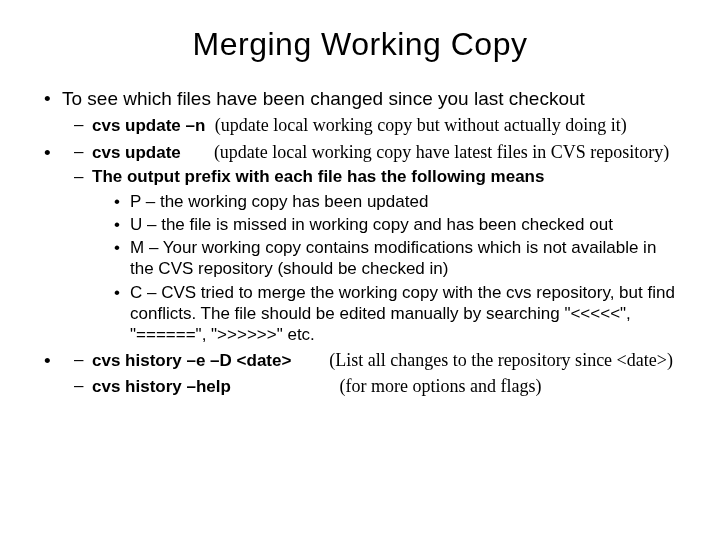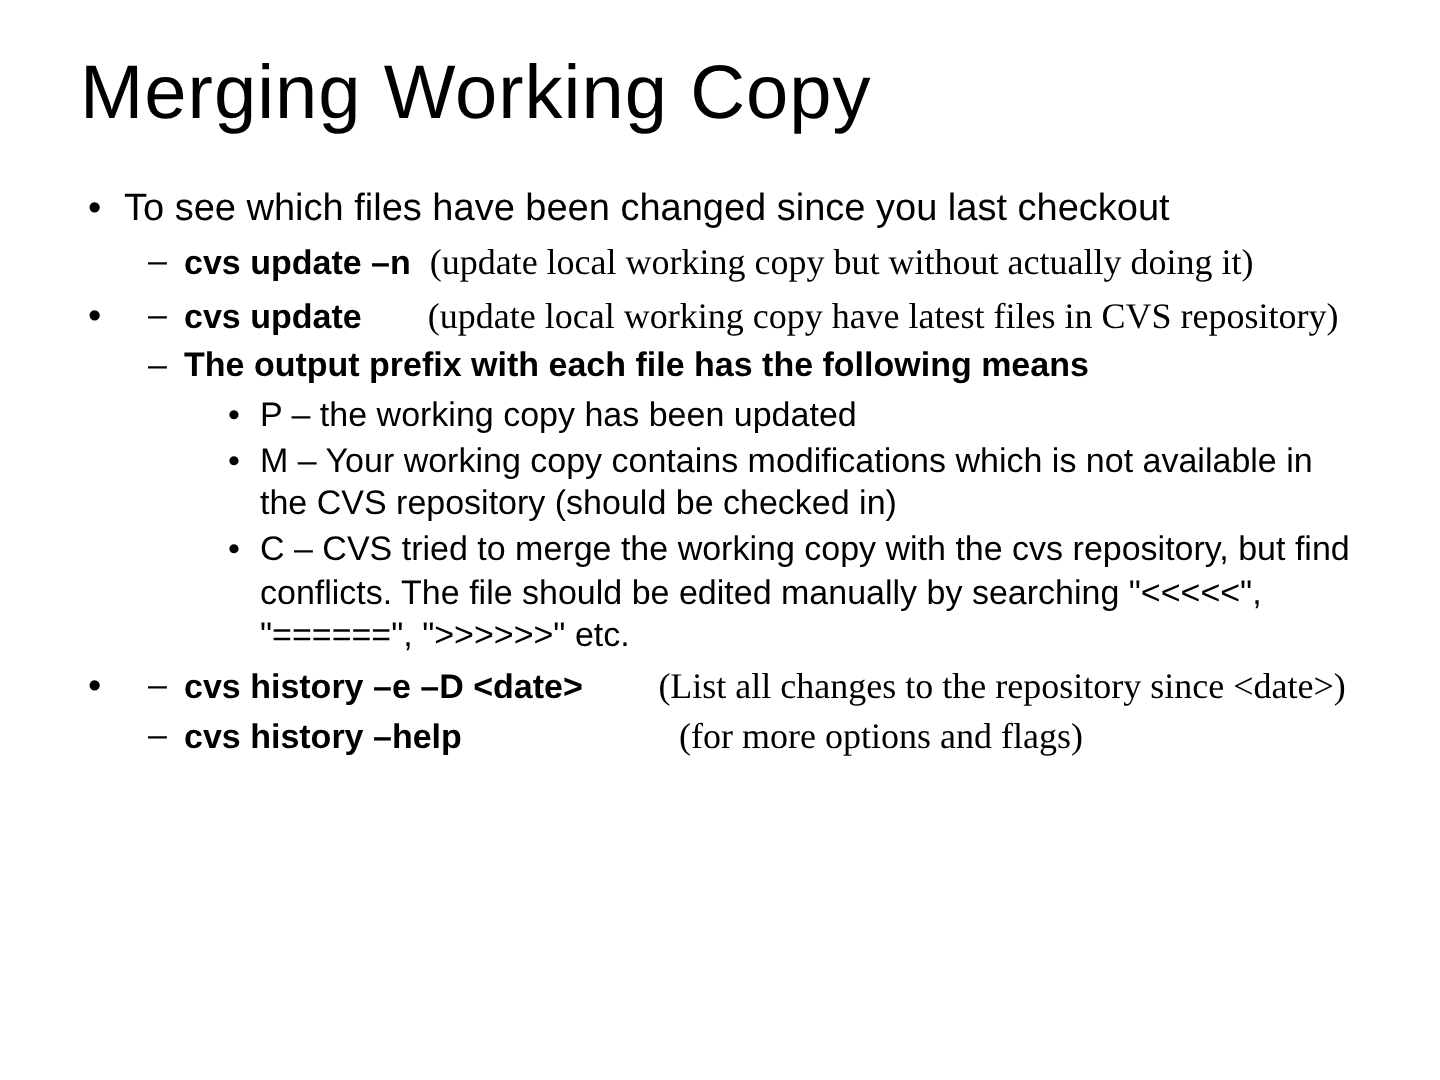--- a/index.html
+++ b/index.html
@@ -11,21 +11,22 @@
     font-family: Arial, Helvetica, sans-serif;
     color: #000;
   }
   .slide {
     box-sizing: border-box;
     width: 720px;
     height: 540px;
     padding: 20px 40px 20px 40px;
   }
   .title {
-    font-size: 38px;
+    font-size: 32px;
+    text-align: center;
     margin: 6px 0 24px 0;
     letter-spacing: 0.5px;
   }
   ul.lvl1 {
     list-style: none;
     padding-left: 22px;
     margin: 0;
     font-size: 19px;
   }
   ul.lvl1 > li {
@@ -98,20 +99,21 @@
 
     <li>
       <ul class="lvl2">
         <li>
           <b>cvs update</b>&nbsp;&nbsp;&nbsp;&nbsp;&nbsp;&nbsp;&nbsp;<span class="note">(update local working copy have latest files in CVS repository)</span>
         </li>
         <li>
           <b>The output prefix with each file has the following means</b>
           <ul class="lvl3">
             <li>P – the working copy has been updated</li>
+            <li>U – the file is missed in working copy and has been checked out</li>
             <li>M – Your working copy contains modifications which is not available in the CVS repository (should be checked in)</li>
             <li>C – CVS tried to merge the working copy with the cvs repository, but find conflicts. The file should be edited manually by searching "&lt;&lt;&lt;&lt;&lt;", "======", "&gt;&gt;&gt;&gt;&gt;&gt;" etc.</li>
           </ul>
         </li>
       </ul>
     </li>
 
     <li>
       <ul class="lvl2">
         <li>

